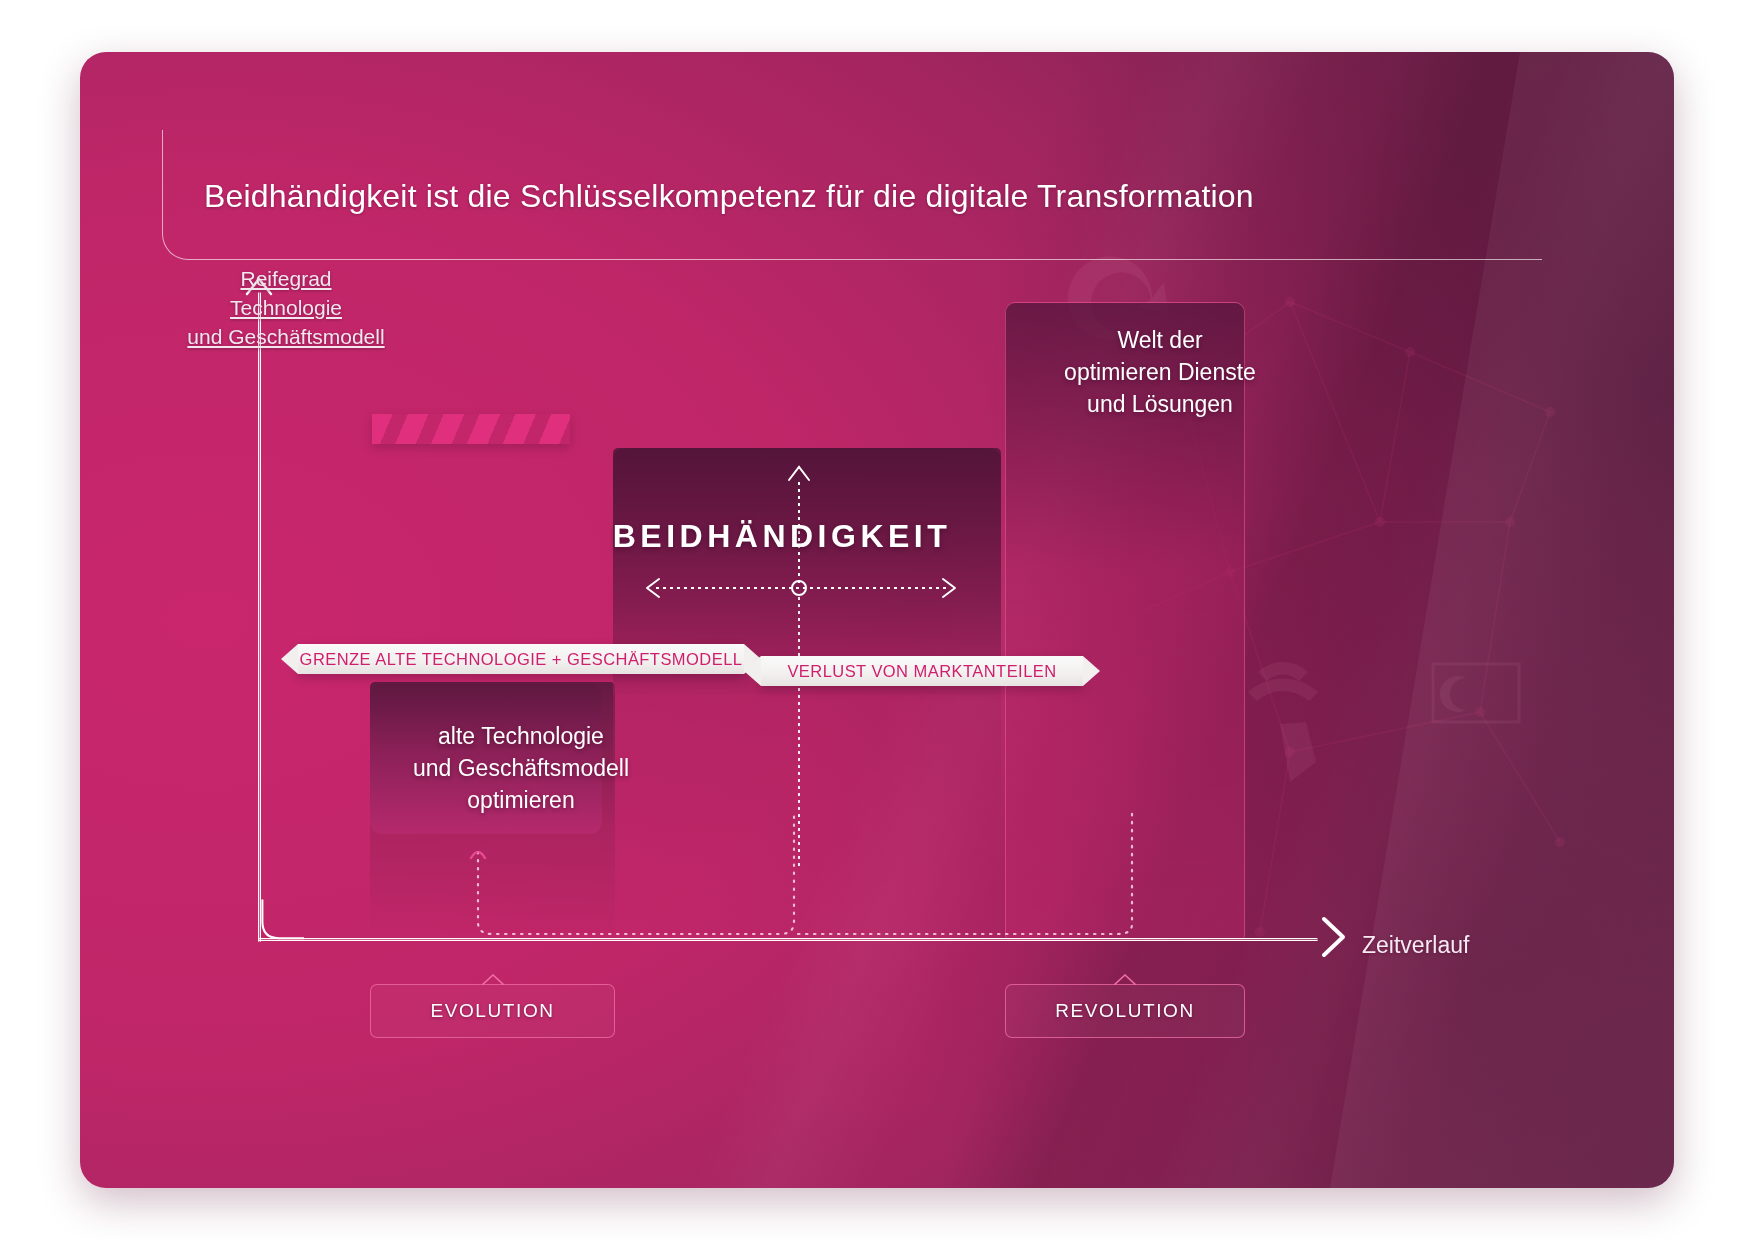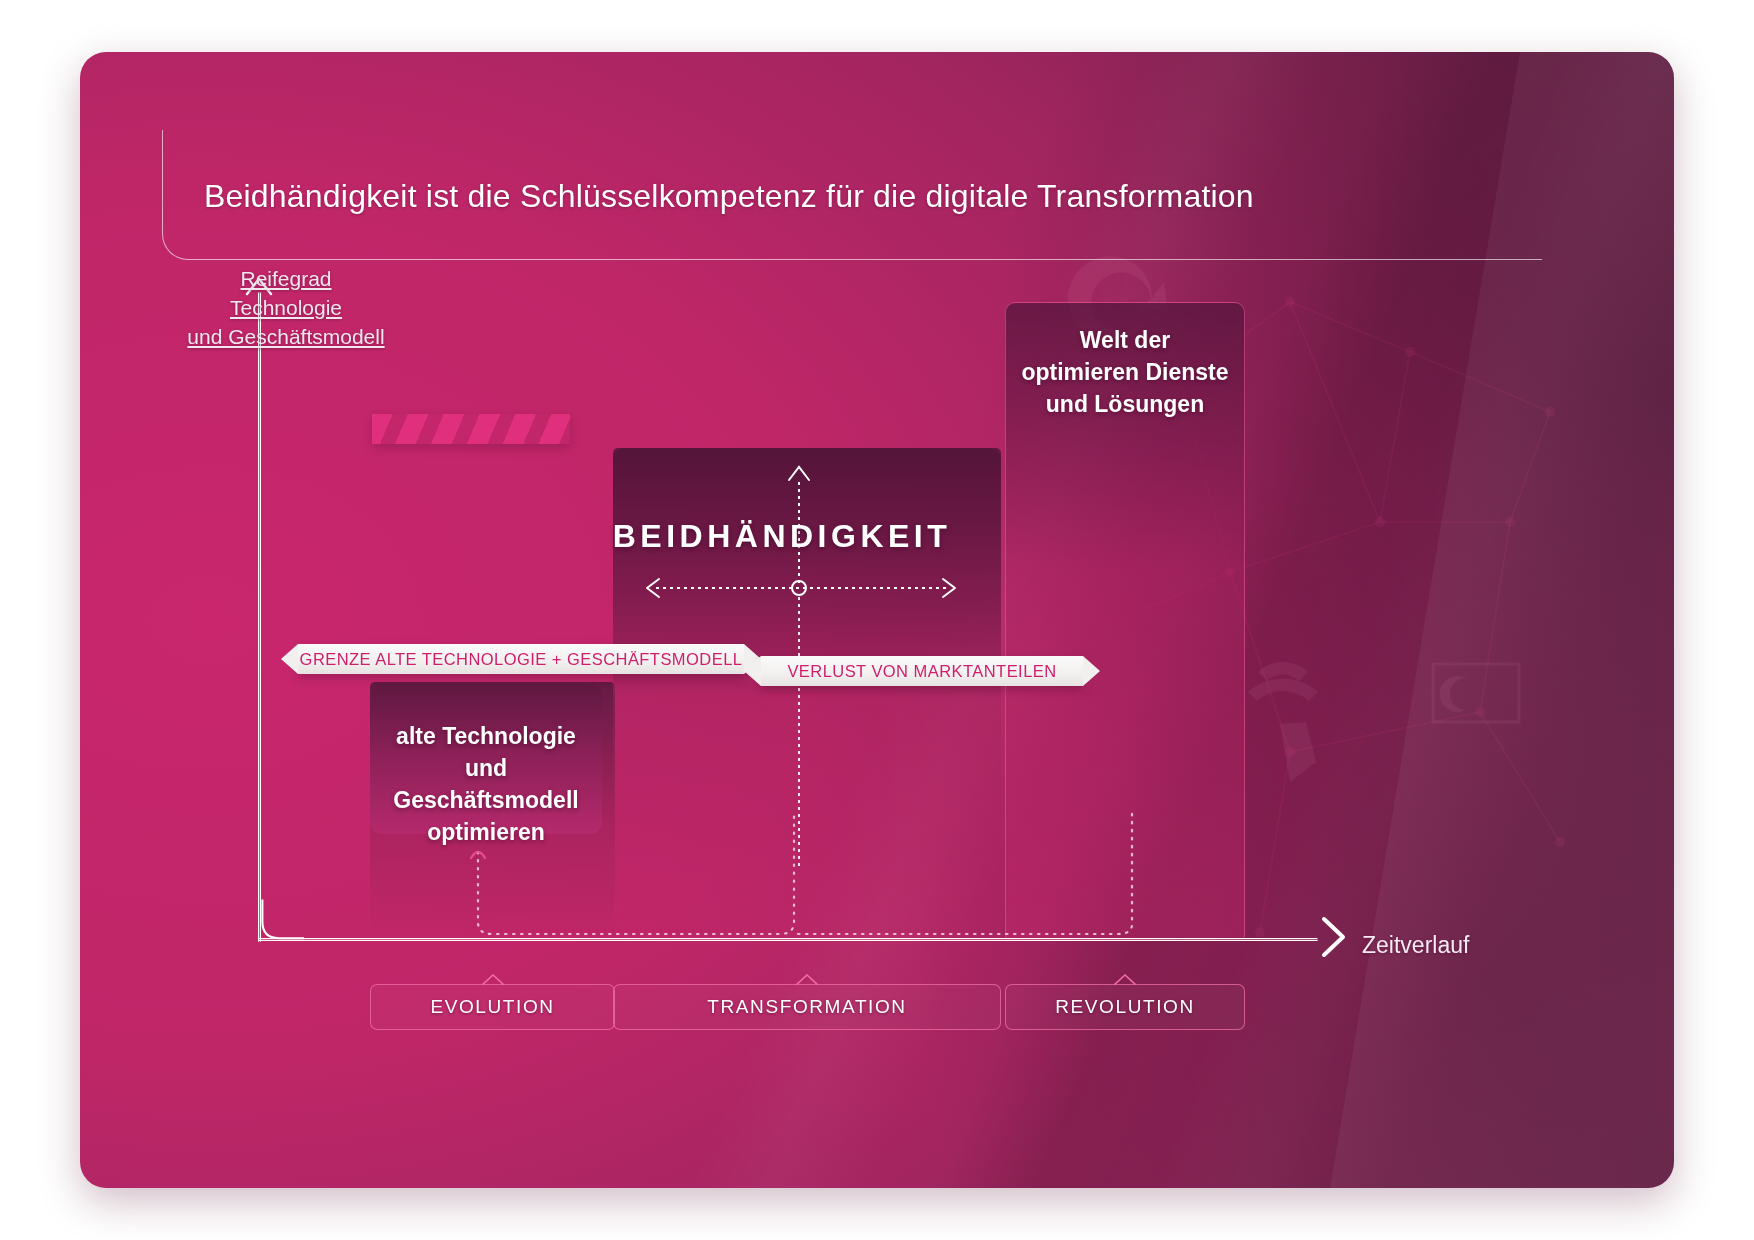--- a/index.html
+++ b/index.html
@@ -110,21 +110,22 @@
     border:1px solid rgba(236,92,150,.55);
     border-bottom:0;
     border-top-left-radius:10px; border-top-right-radius:10px;
   }
 
   
   .box-text{
     position:absolute;
     color:#ffffff; text-align:center;
     text-shadow:0 2px 4px rgba(70,10,44,.55);
-    font-weight:700;
+    font-weight:400;
+    margin-left:35px;
   }
   #box-old{
     position:absolute; left:290px; top:632px; width:232px; height:150px;
     border-radius:12px;
     background:linear-gradient(180deg,#5e1840 0%, #8d2159 48%, #b62a6d 100%);
     opacity:.93;
   }
   #box-old-text{
     left:290px; top:668px; width:232px;
     font-size:23px; line-height:32px;
@@ -215,21 +216,21 @@
       #e0307d 0px, #e0307d 19px,
       rgba(255,255,255,0) 19px, rgba(255,255,255,0) 33px);
     box-shadow:0 4px 9px rgba(70,12,46,.25);
   }
 
   
   #connector{ position:absolute; left:178px; top:760px; width:1070px; height:130px; }
 
   
   .chip{
-    position:absolute; height:46px;
+    position:absolute; height:54px;
     border:1.4px solid rgba(240,110,165,.75);
     border-radius:7px;
     display:flex; align-items:center; justify-content:center;
     color:#ffffff; font-size:19px; letter-spacing:1.6px;
     text-shadow:0 1px 3px rgba(70,12,46,.55);
     background:rgba(255,255,255,.03);
   }
   .chip .notch{
     position:absolute; left:50%; top:-11px; margin-left:-11px;
     width:22px; height:11px;
@@ -362,26 +363,20 @@
       <path d="M213 46 Q220 34 227 46"></path>
     </g>
   </svg>
 
   <div class="chip" id="chip-evolution">
     <svg class="notch" viewBox="0 0 22 11">
       <path d="M0 11 L11 1 L22 11" fill="none" stroke="#f06ea5" stroke-width="1.6"></path>
     </svg>
     <span>EVOLUTION</span>
   </div>
-  <div class="chip" id="chip-transformation">
-    <svg class="notch" viewBox="0 0 22 11">
-      <path d="M0 11 L11 1 L22 11" fill="none" stroke="#f06ea5" stroke-width="1.6"></path>
-    </svg>
-    <span>TRANSFORMATION</span>
-  </div>
   <div class="chip" id="chip-revolution">
     <svg class="notch" viewBox="0 0 22 11">
       <path d="M0 11 L11 1 L22 11" fill="none" stroke="#f06ea5" stroke-width="1.6"></path>
     </svg>
     <span>REVOLUTION</span>
   </div>
 
 </div>
 
 </body></html>

